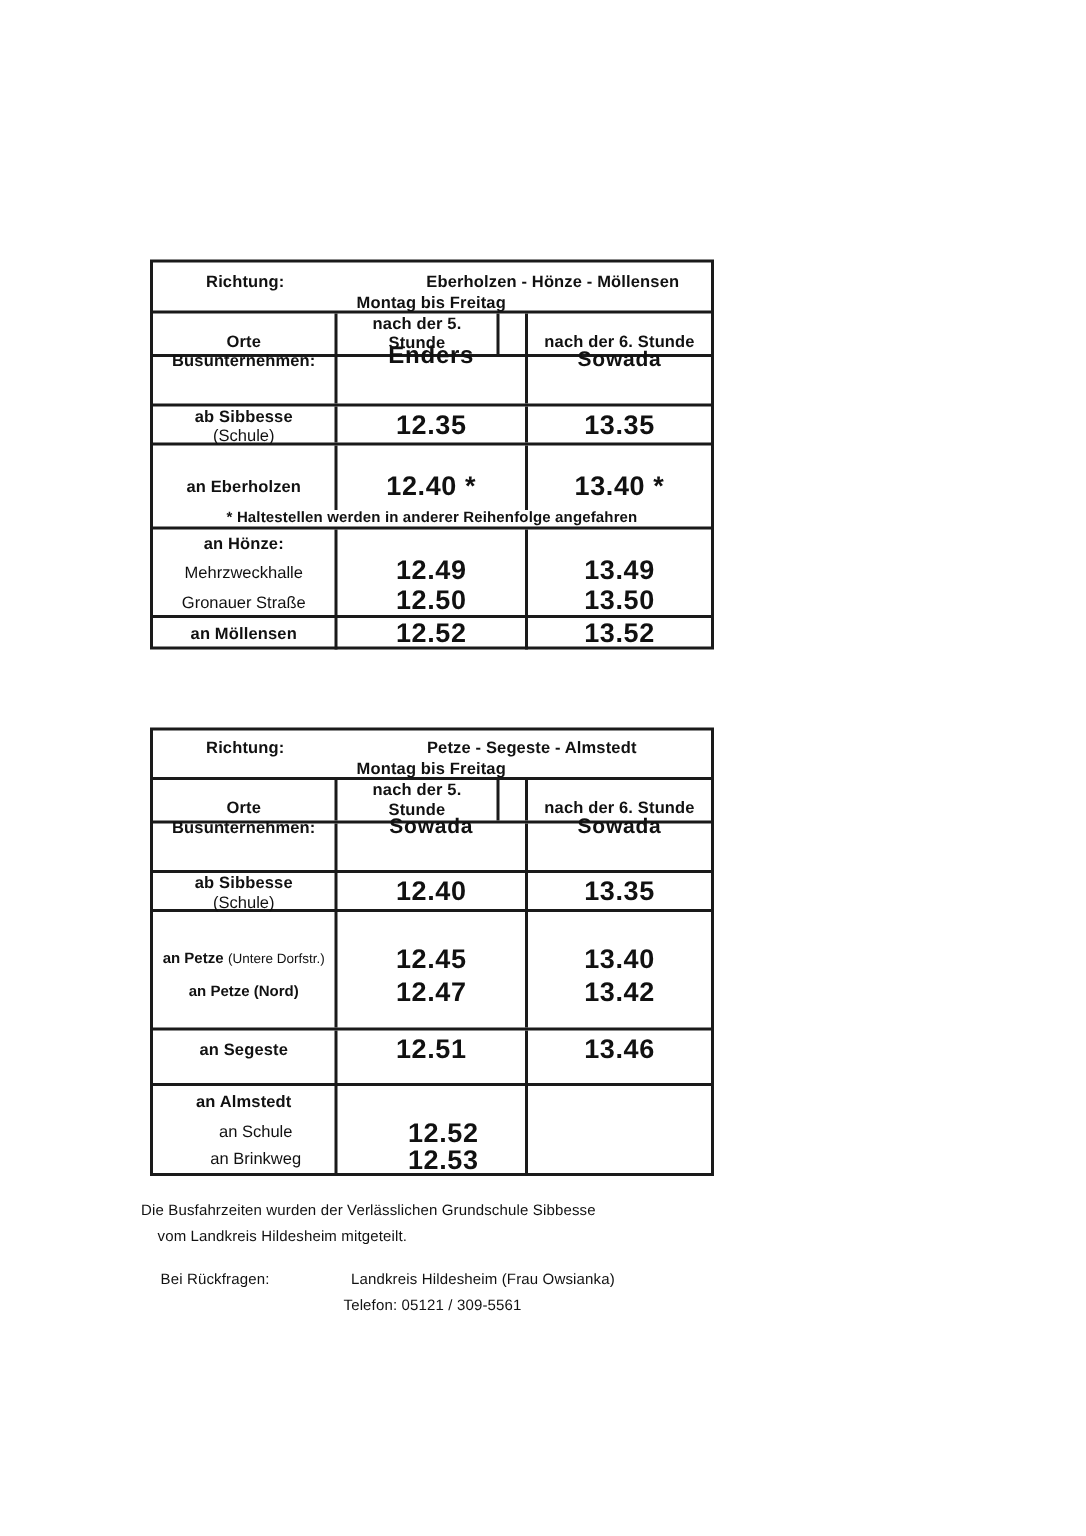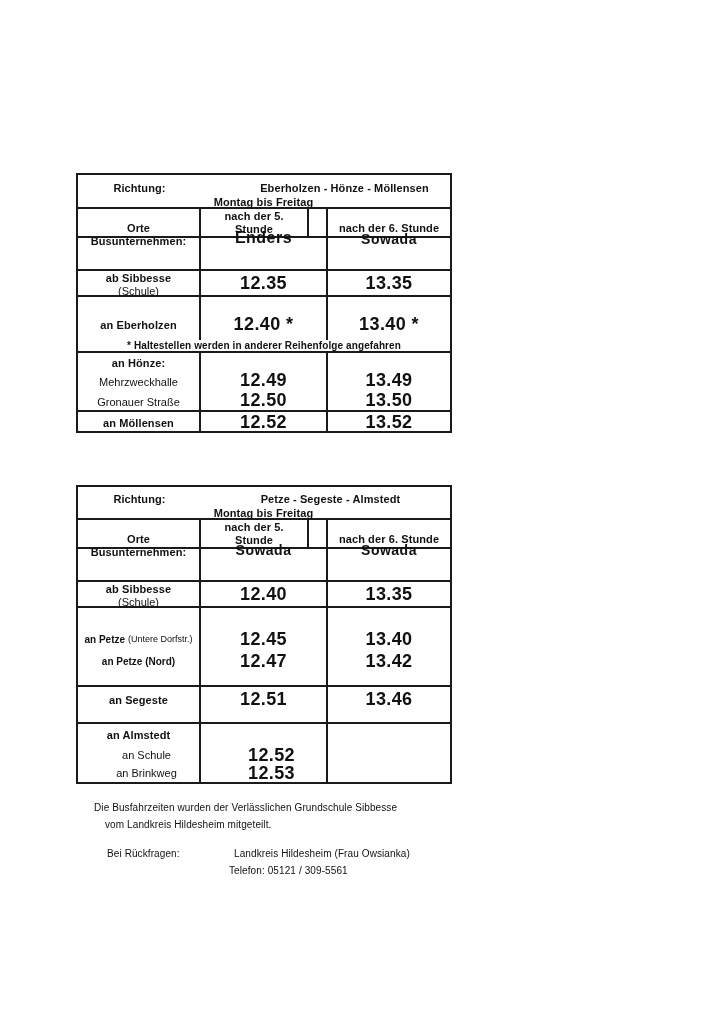--- a/index.html
+++ b/index.html
@@ -1,21 +1,21 @@
 <!DOCTYPE html>
 <html><head>
 <meta charset="utf-8">
 <style>
   * { margin:0; padding:0; box-sizing:border-box; }
   html,body { background:#ffffff; }
   body { font-family:"Liberation Sans","DejaVu Sans",sans-serif; color:#111; }
   .page { position:relative; width:724px; height:1024px; background:#ffffff; overflow:hidden; }
 
   
-  .tbl { position:absolute; left:76px; width:376px; border:2px solid #1a1a1a;
+  .tbl { position:absolute; left:100px; width:376px; border:2px solid #1a1a1a;
          display:flex; flex-direction:column; background:#fff; }
   .t1 { top:173px; height:260px; }
   .t2 { top:485px; height:299px; }
 
   .row { display:flex; flex-shrink:0; }
   .bb  { border-bottom:2px solid #1a1a1a; }
   .grow { flex:1 1 auto; }
 
   .c   { display:flex; justify-content:center; }
   .vr  { border-right:2px solid #1a1a1a; }

